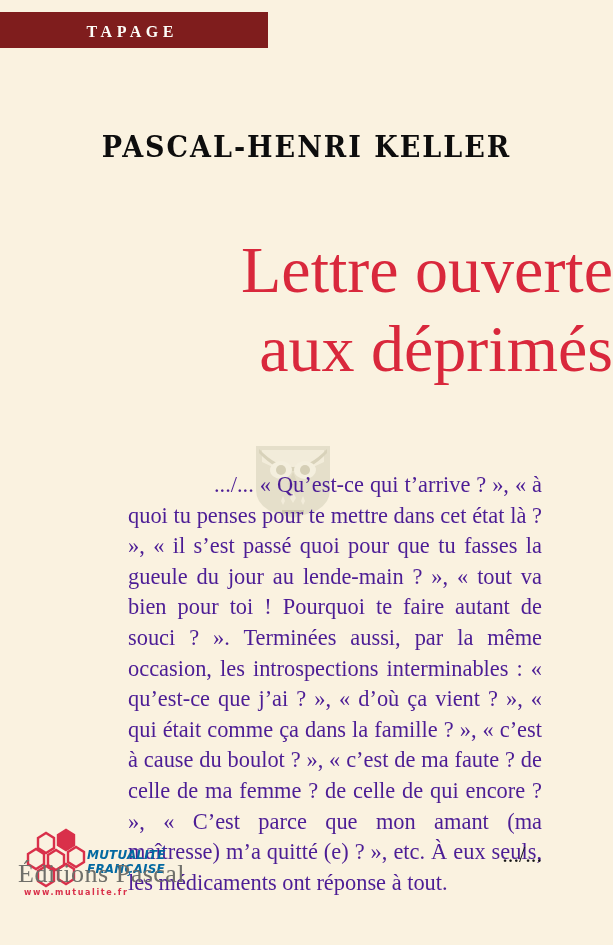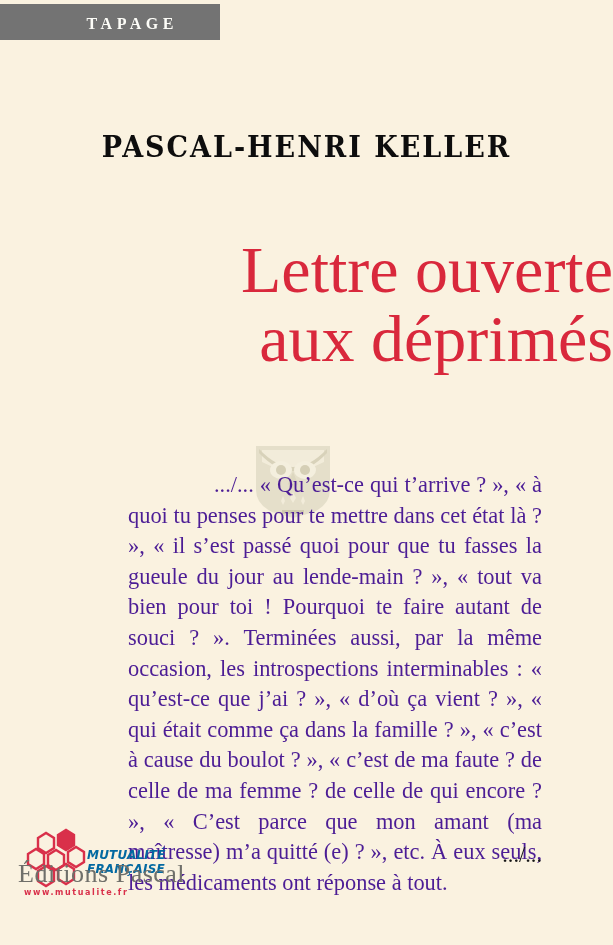--- a/index.html
+++ b/index.html
@@ -16,24 +16,24 @@
     width: 613px;
     height: 945px;
     background: #faf2e0;
     overflow: hidden;
   }
 
   
   .banner {
     position: absolute;
     left: 0;
-    top: 4px;
-    width: 220px;
+    top: 12px;
+    width: 268px;
     height: 36px;
-    background: #737373;
+    background: #7f1d1d;
   }
   .banner-label {
     position: absolute;
     left: 0;
     top: 0;
     width: 260px;
     height: 36px;
     line-height: 36px;
     text-align: center;
     color: #fdfdf8;
@@ -73,21 +73,21 @@
     font-family: "Liberation Serif", serif;
     font-size: 66px;
     font-weight: 400;
     line-height: 1.02;
   }
   .title .tline {
     display: block;
     white-space: nowrap;
   }
   .title .tline--2 {
-    margin-top: 2px;
+    margin-top: 12px;
     padding-left: 34px;
   }
 
   
   .watermark {
     position: absolute;
     left: 252px;
     top: 440px;
     width: 82px;
     height: 78px;

